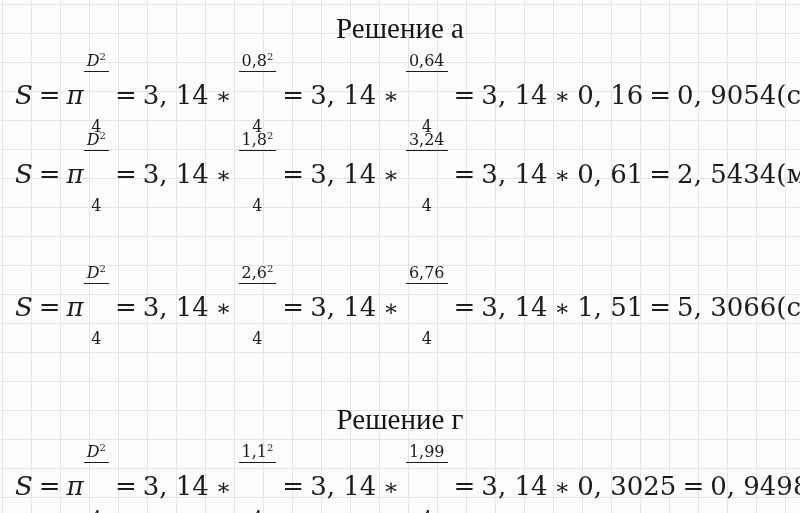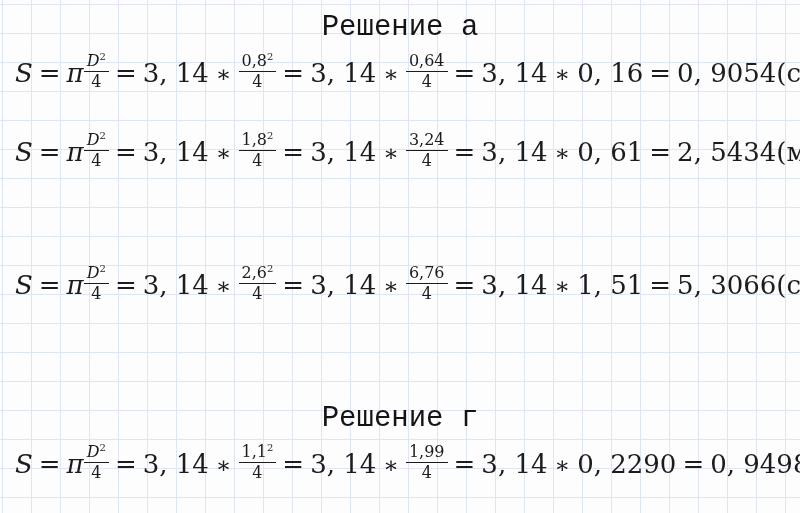--- a/index.html
+++ b/index.html
@@ -11,21 +11,21 @@
     background-image:
       linear-gradient(to right, #dee6f3 1px, transparent 1px),
       linear-gradient(to bottom, #dee6f3 1px, transparent 1px);
     background-size: 29px 29px;
     background-position: 2px 4px;
     font-family: "DejaVu Serif", serif;
     color: #1c1c1c;
   }
   .solution { height: 125px; }
   .heading {
-    font-family: Liberation Mono, monospace;
+    font-family: Liberation Serif, serif;
     font-size: 29px;
     font-weight: 400;
     color: #141414;
     text-align: center;
     margin: 0;
     padding-top: 10px;
     height: 36px;
     line-height: 36px;
   }
   .formula {
@@ -40,20 +40,21 @@
   .frac {
     display: inline-flex;
     flex-direction: column;
     align-items: center;
     vertical-align: middle;
     font-size: 16px;
     line-height: 1.25;
     text-align: center;
     position: relative;
     top: -3px;
+    gap: 45px;
   }
   .frac .num { border-bottom: 1.5px solid #1c1c1c; padding: 0 3px; }
   .frac sup { font-size: 10px; line-height: 0; }
 </style>
 </head>
 <body>
 
 <section class="solution">
   <h2 class="heading">Решение а</h2>
   <div class="formula">
@@ -105,15 +106,15 @@
   <div class="formula">
     <span class="var">S</span><span class="op">=</span><span class="var">π</span><span class="frac">
         <span class="num"><span class="var">D</span><sup>2</sup></span>
         <span class="den">4</span>
       </span><span class="op">=</span><span>3, 14</span><span class="ast">∗</span><span class="frac">
         <span class="num"><span>1,1</span><sup>2</sup></span>
         <span class="den">4</span>
       </span><span class="op">=</span><span>3, 14</span><span class="ast">∗</span><span class="frac">
         <span class="num">1,99</span>
         <span class="den">4</span>
-      </span><span class="op">=</span><span>3, 14</span><span class="ast">∗</span><span>0, 2290</span><span class="op">=</span><span>0, 94985</span>
+      </span><span class="op">=</span><span>3, 14</span><span class="ast">∗</span><span>0, 3025</span><span class="op">=</span><span>0, 94985</span>
   </div>
 </section>
 
 </body></html>

